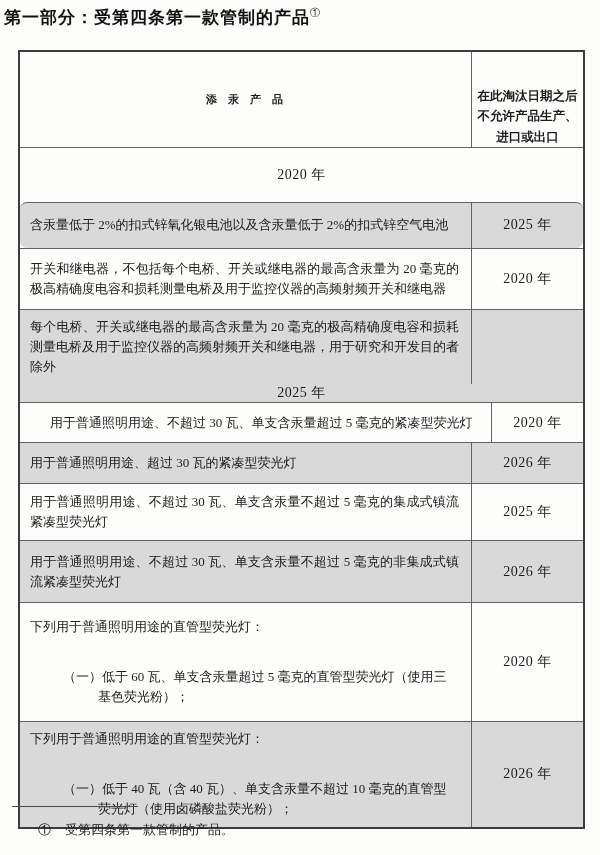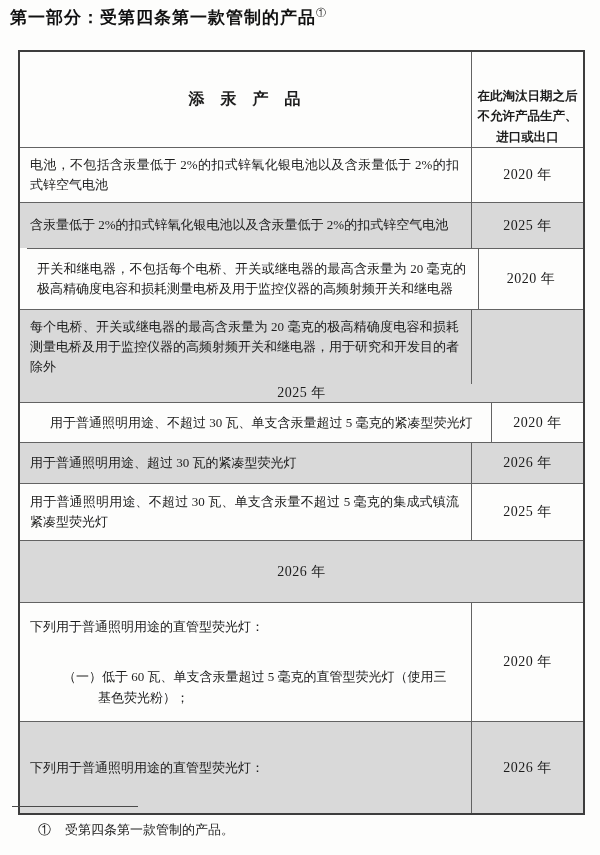--- a/index.html
+++ b/index.html
@@ -6,21 +6,21 @@
   html,body { width:600px; height:855px; }
   body {
     position:relative;
     background:#fdfdfc;
     color:#1c1c1c;
     font-family:"Liberation Serif", serif;
     overflow:hidden;
   }
   .doc-title {
     position:absolute;
-    left:10px; top:6px;
+    left:4px; top:6px;
     font-family:Liberation Sans, sans-serif;
     font-weight:bold;
     font-size:17px;
     letter-spacing:1px;
     color:#111;
     white-space:nowrap;
   }
   .doc-title sup {
     font-size:10px;
     letter-spacing:0;
@@ -57,35 +57,35 @@
     align-items:center;
     justify-content:center;
     font-size:14px;
     letter-spacing:0.5px;
   }
   .thead { min-height:73px; }
   .thead .cell-product {
     align-items:center;
     font-family:Liberation Sans, sans-serif;
     font-weight:bold;
-    font-size:16px;
+    font-size:11px;
   }
   .thead .cell-year {
     font-family:"Liberation Sans", sans-serif;
     font-weight:bold;
     font-size:12.5px;
     line-height:1.62;
     text-align:center;
     white-space:pre-line;
     letter-spacing:0;
     margin-top:34px;
   }
   .r1  { min-height:55px; }
-  .r2  { min-height:46px; }
-  .r3  { min-height:61px;margin-left:7px; }
+  .r2  { min-height:46px;border-radius:7px; }
+  .r3  { min-height:61px; }
   .r4  { min-height:79px;flex-direction:column; }
   .r5  { min-height:40px;padding-left:20px; }
   .r6  { min-height:41px; }
   .r7  { min-height:57px; }
   .r8  { min-height:62px; }
   .r9  { min-height:119px; }
   .r10 { min-height:92px; }
   .lamp-item {
     padding-left:68px;
     text-indent:-35px;
@@ -114,21 +114,20 @@
 <div class="products-table">
 
   <div class="trow thead">
     <div class="cell-product">添　汞　产　品</div>
     <div class="cell-year">在此淘汰日期之后
 不允许产品生产、
 进口或出口</div>
   </div>
 
   <div class="trow r1">
-    <div class="cell-product">电池，不包括含汞量低于 2%的扣式锌氧化银电池以及含汞量低于 2%的扣式锌空气电池</div>
     <div class="cell-year">2020 年</div>
   </div>
 
   <div class="trow r2 shaded">
     <div class="cell-product">含汞量低于 2%的扣式锌氧化银电池以及含汞量低于 2%的扣式锌空气电池</div>
     <div class="cell-year">2025 年</div>
   </div>
 
   <div class="trow r3">
     <div class="cell-product">开关和继电器，不包括每个电桥、开关或继电器的最高含汞量为 20 毫克的极高精确度电容和损耗测量电桥及用于监控仪器的高频射频开关和继电器</div>
@@ -149,34 +148,36 @@
     <div class="cell-product">用于普通照明用途、超过 30 瓦的紧凑型荧光灯</div>
     <div class="cell-year">2026 年</div>
   </div>
 
   <div class="trow r7">
     <div class="cell-product">用于普通照明用途、不超过 30 瓦、单支含汞量不超过 5 毫克的集成式镇流紧凑型荧光灯</div>
     <div class="cell-year">2025 年</div>
   </div>
 
   <div class="trow r8 shaded">
+    <div class="cell-product">用于普通照明用途、不超过 30 瓦、单支含汞量不超过 5 毫克的非集成式镇流紧凑型荧光灯</div>
     <div class="cell-year">2026 年</div>
   </div>
 
   <div class="trow r9">
     <div class="cell-product">
       <div>下列用于普通照明用途的直管型荧光灯：</div>
       <div class="lamp-item">（一）低于 60 瓦、单支含汞量超过 5 毫克的直管型荧光灯（使用三基色荧光粉）；</div>
     </div>
     <div class="cell-year">2020 年</div>
   </div>
 
   <div class="trow r10 shaded">
     <div class="cell-product">
       <div>下列用于普通照明用途的直管型荧光灯：</div>
+      <div class="lamp-item">（一）低于 40 瓦（含 40 瓦）、单支含汞量不超过 10 毫克的直管型荧光灯（使用卤磷酸盐荧光粉）；</div>
     </div>
     <div class="cell-year">2026 年</div>
   </div>
 
 </div>
 
 <div class="footnote-rule"></div>
 
 <div class="footnote">
   <span class="fn-marker">①</span>

